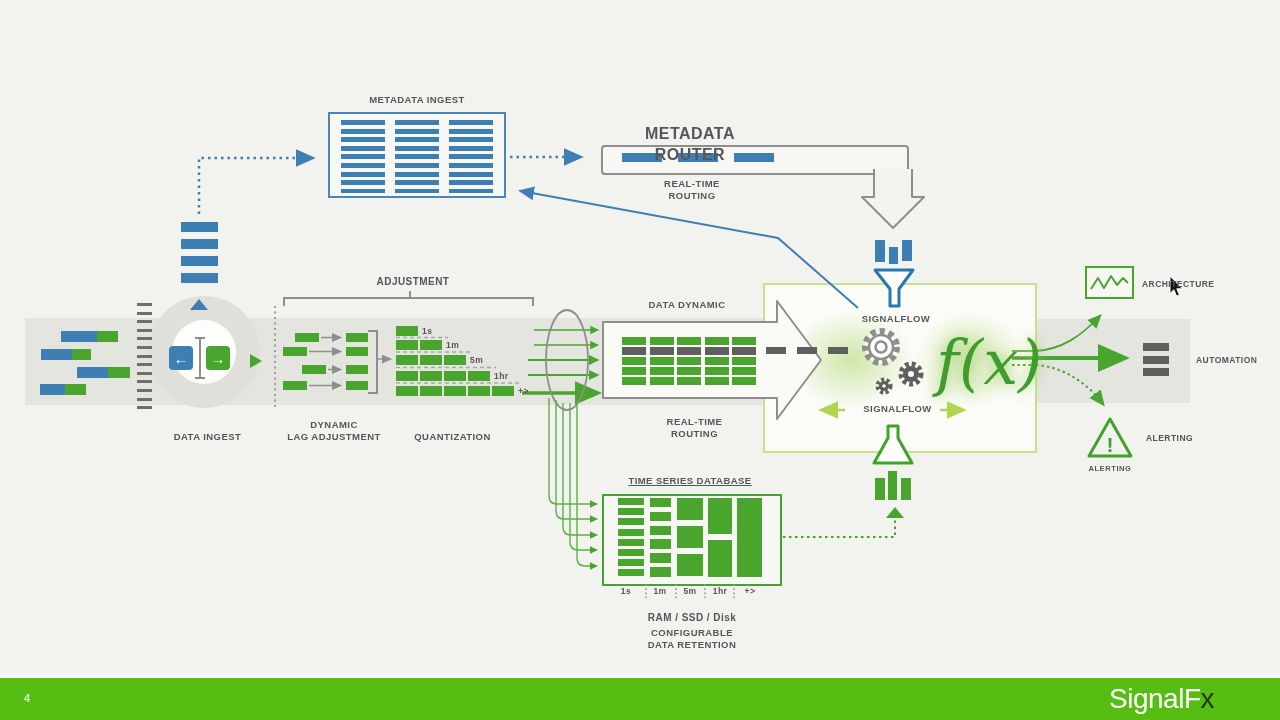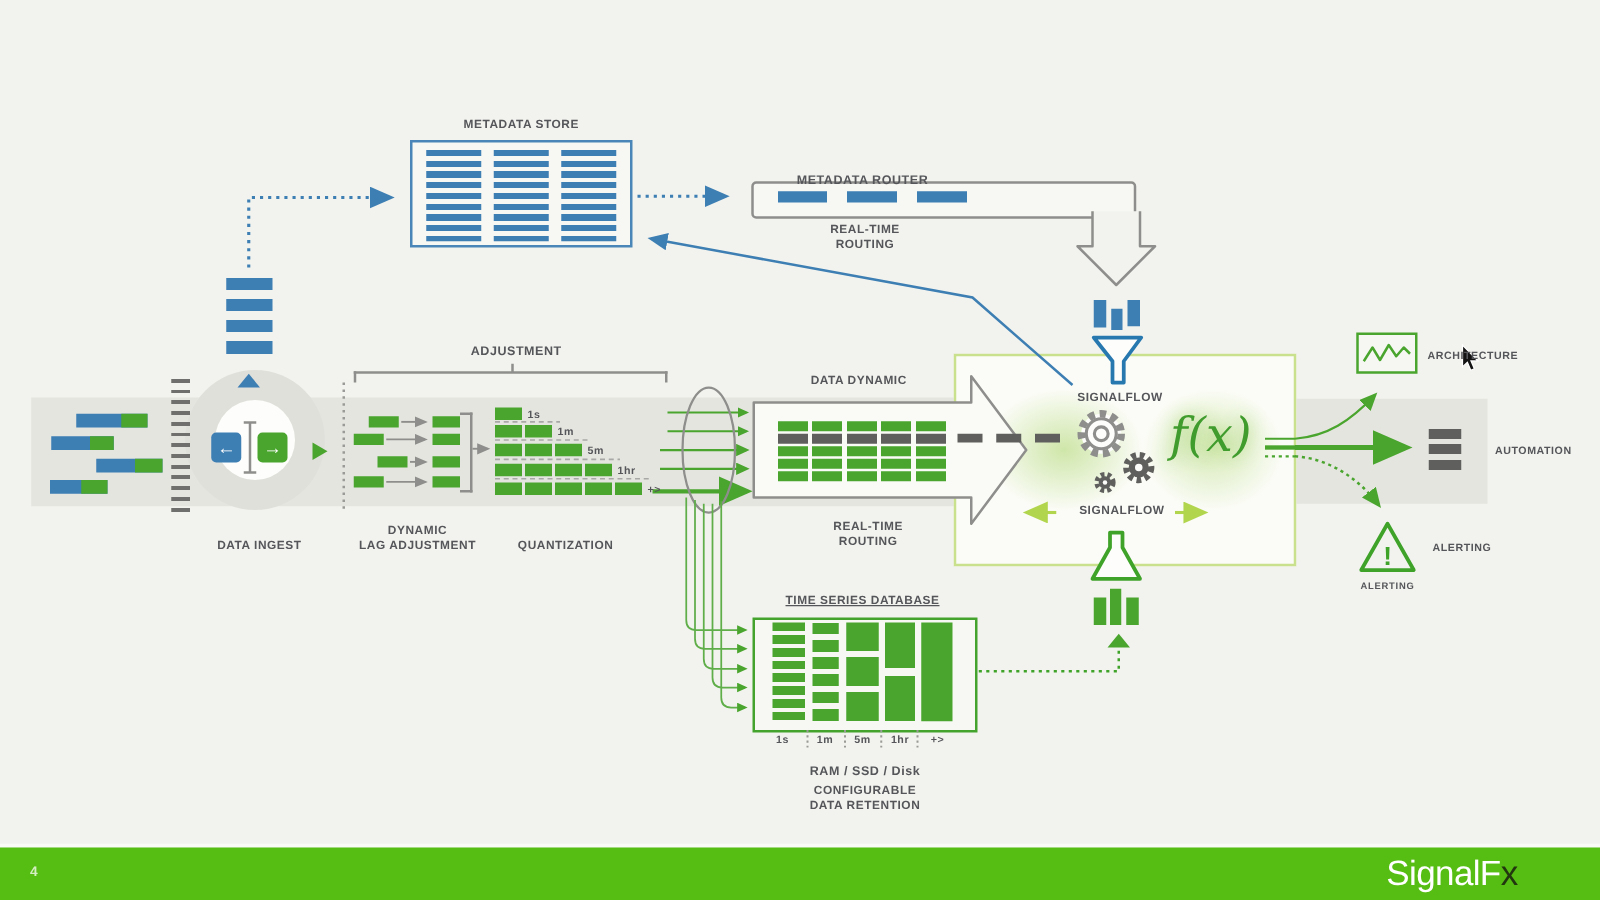--- a/index.html
+++ b/index.html
@@ -71,31 +71,31 @@
 <body>
 
 <div class="stage">
 
 
   <div class="band" style="left:25px;top:318px;width:740px;height:87px;"></div>
   <div class="band" style="left:1037px;top:319px;width:153px;height:84px;"></div>
 
   <div class="sf-box"></div>
 
-  <div class="lbl" style="left:328px;top:94px;width:178px;">METADATA STORE</div>
+  <div class="lbl" style="left:328px;top:94px;width:178px;">METADATA INGEST</div>
   <div class="box store-box" style="left:328px;top:112px;width:178px;height:86px;">
     <div class="store-col" style="height:73px"></div>
     <div class="store-col" style="height:73px"></div>
     <div class="store-col" style="height:73px"></div>
   </div>
 
   <div class="abs" style="left:181px;top:222px;width:37px;height:62px;z-index:5;
               background:repeating-linear-gradient(to bottom,#3d7eb3 0 10px,transparent 10px 17px);"></div>
 
-  <div class="lbl" style="left:610px;top:138px;width:160px;font-size:10px;">METADATA ROUTER</div>
+  <div class="lbl" style="left:610px;top:124px;width:160px;font-size:16px;">METADATA ROUTER</div>
   <div class="box router-box" style="left:601px;top:145px;width:304px;height:26px;"></div>
   <div class="abs" style="left:622px;top:153px;width:152px;height:9px;z-index:5;
               background:repeating-linear-gradient(to right,#3d7eb3 0 40px,transparent 40px 56px);"></div>
   <div class="lbl" style="left:652px;top:178px;width:80px;">REAL-TIME
 ROUTING</div>
 
   <div class="ingest-circle">
     <div class="ingest-inner"></div>
   </div>
   <div class="sync-sq bluebar" style="left:169px;top:346px;">
@@ -150,21 +150,21 @@
   <div class="grid-row g-dark" style="left:622px;top:347px;"></div>
   <div class="grid-row g-green" style="left:622px;top:357px;"></div>
   <div class="grid-row g-green" style="left:622px;top:367px;"></div>
   <div class="grid-row g-green" style="left:622px;top:377px;"></div>
   <div class="lbl" style="left:652px;top:416px;width:85px;">REAL-TIME
 ROUTING</div>
 
   <div class="lbl" style="left:851px;top:313px;width:90px;">SIGNALFLOW</div>
   <div class="lbl" style="left:850px;top:403px;width:95px;">SIGNALFLOW</div>
   <div class="abs" style="left:936px;top:326px;z-index:6;font-family:'DejaVu Serif',serif;font-style:italic;
-              font-size:38px;color:#3f9c2d;text-shadow:0 0 14px rgba(150,205,90,.9);">f(x)</div>
+              font-size:62px;color:#3f9c2d;text-shadow:0 0 14px rgba(150,205,90,.9);">f(x)</div>
 
   <div class="abs bluebar" style="left:875px;top:240px;width:10px;height:22px;z-index:5;"></div>
   <div class="abs bluebar" style="left:889px;top:247px;width:9px;height:17px;z-index:5;"></div>
   <div class="abs bluebar" style="left:902px;top:240px;width:10px;height:21px;z-index:5;"></div>
 
   <div class="abs greenbar" style="left:875px;top:478px;width:10px;height:22px;z-index:5;"></div>
   <div class="abs greenbar" style="left:888px;top:471px;width:9px;height:29px;z-index:5;"></div>
   <div class="abs greenbar" style="left:901px;top:478px;width:10px;height:22px;z-index:5;"></div>
   <div class="tri" style="left:886px;top:507px;border-left:9px solid transparent;border-right:9px solid transparent;border-bottom:11px solid #4aa52e;"></div>
 

